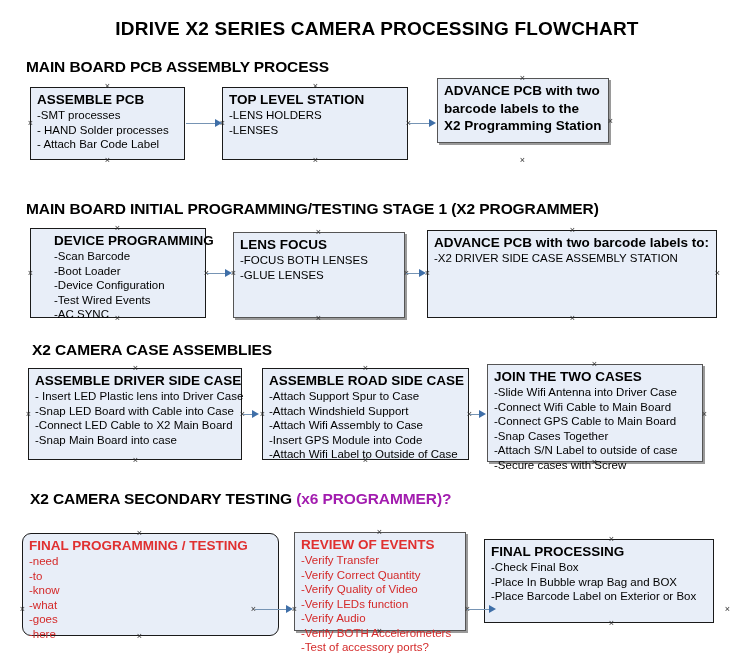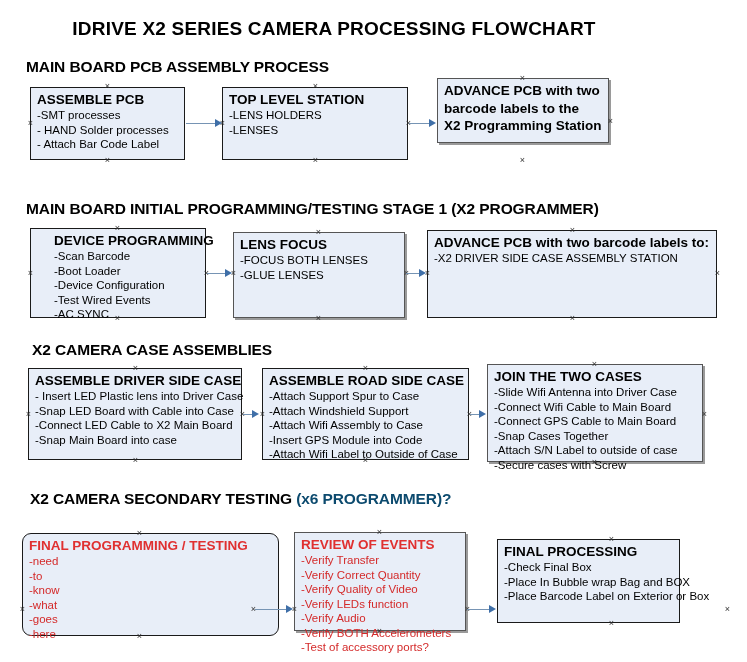--- a/index.html
+++ b/index.html
@@ -23,30 +23,31 @@
   }
   .title {
     position: absolute;
     left: 0; top: 18px;
     width: 668px;
     text-align: center;
     font-size: 19px;
     font-weight: bold;
     letter-spacing: 0.2px;
     white-space: nowrap;
+    padding-left: 43px;
   }
   .section-header {
     position: absolute;
     font-size: 15.5px;
     font-weight: bold;
     white-space: nowrap;
     letter-spacing: -0.1px;
   }
   .section-header .accent {
-    color: #0c4a6e;
+    color: #a21caf;
     margin-top: 16px;
   }
   .node {
     position: absolute;
     background: #e8eef8;
     border: 1px solid #1a1a1a;
     box-sizing: border-box;
     padding: 4px 5px 3px 6px;
     overflow: visible;
   }
@@ -262,21 +263,21 @@
     <div class="n-line">-Verify LEDs function</div>
     <div class="n-line">-Verify Audio</div>
     <div class="n-line">-Verify BOTH Accelerometers</div>
     <div class="n-line">-Test of accessory ports?</div>
   </div>
   <div class="handle" style="left:376px; top:529px;"></div>
   <div class="handle" style="left:376px; top:628px;"></div>
   <div class="handle" style="left:291px; top:606px;"></div>
   <div class="handle" style="left:464px; top:606px;"></div>
 
-  <div class="node" style="left:497px; top:539px; width:183px; height:84px;">
+  <div class="node" style="left:484px; top:539px; width:230px; height:84px;">
     <div class="n-title">FINAL PROCESSING</div>
     <div class="n-line"> -Check Final Box</div>
     <div class="n-line">-Place In Bubble wrap Bag and BOX</div>
     <div class="n-line">-Place Barcode Label on Exterior or Box</div>
   </div>
   <div class="handle" style="left:608px; top:536px;"></div>
   <div class="handle" style="left:608px; top:620px;"></div>
   <div class="handle" style="left:724px; top:606px;"></div>
 
   <div class="conn" style="left:255px; top:609px; width:32px;"></div>

